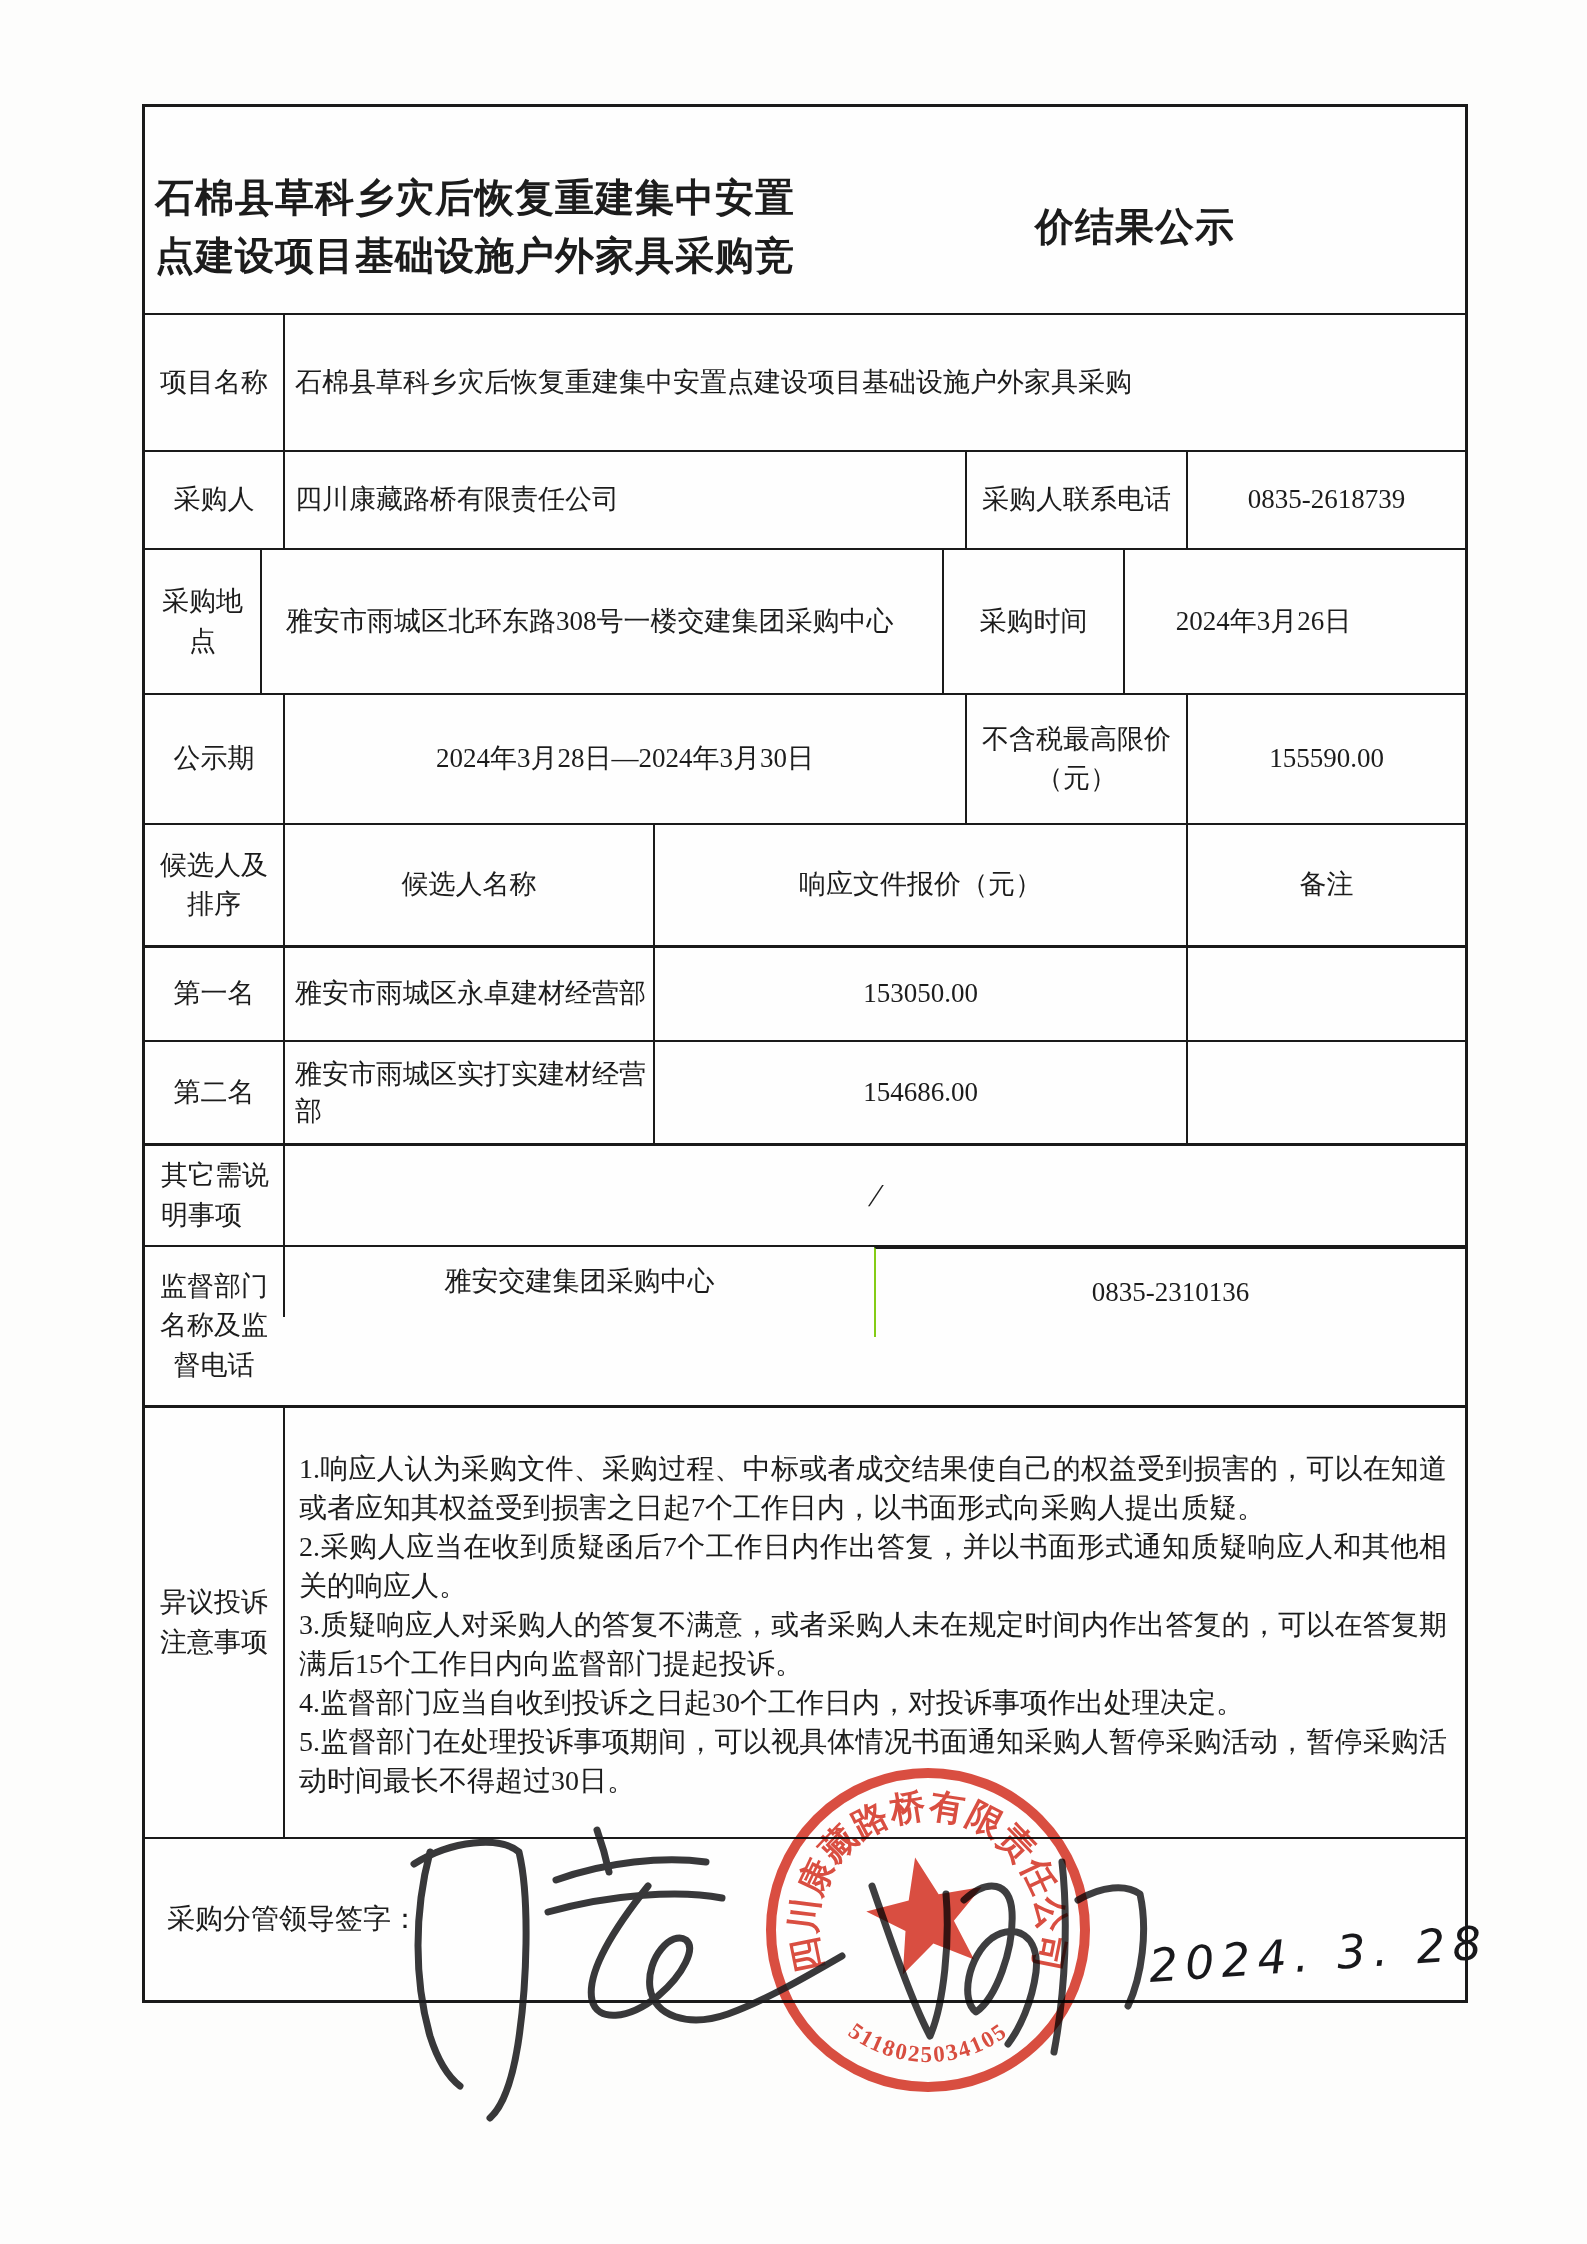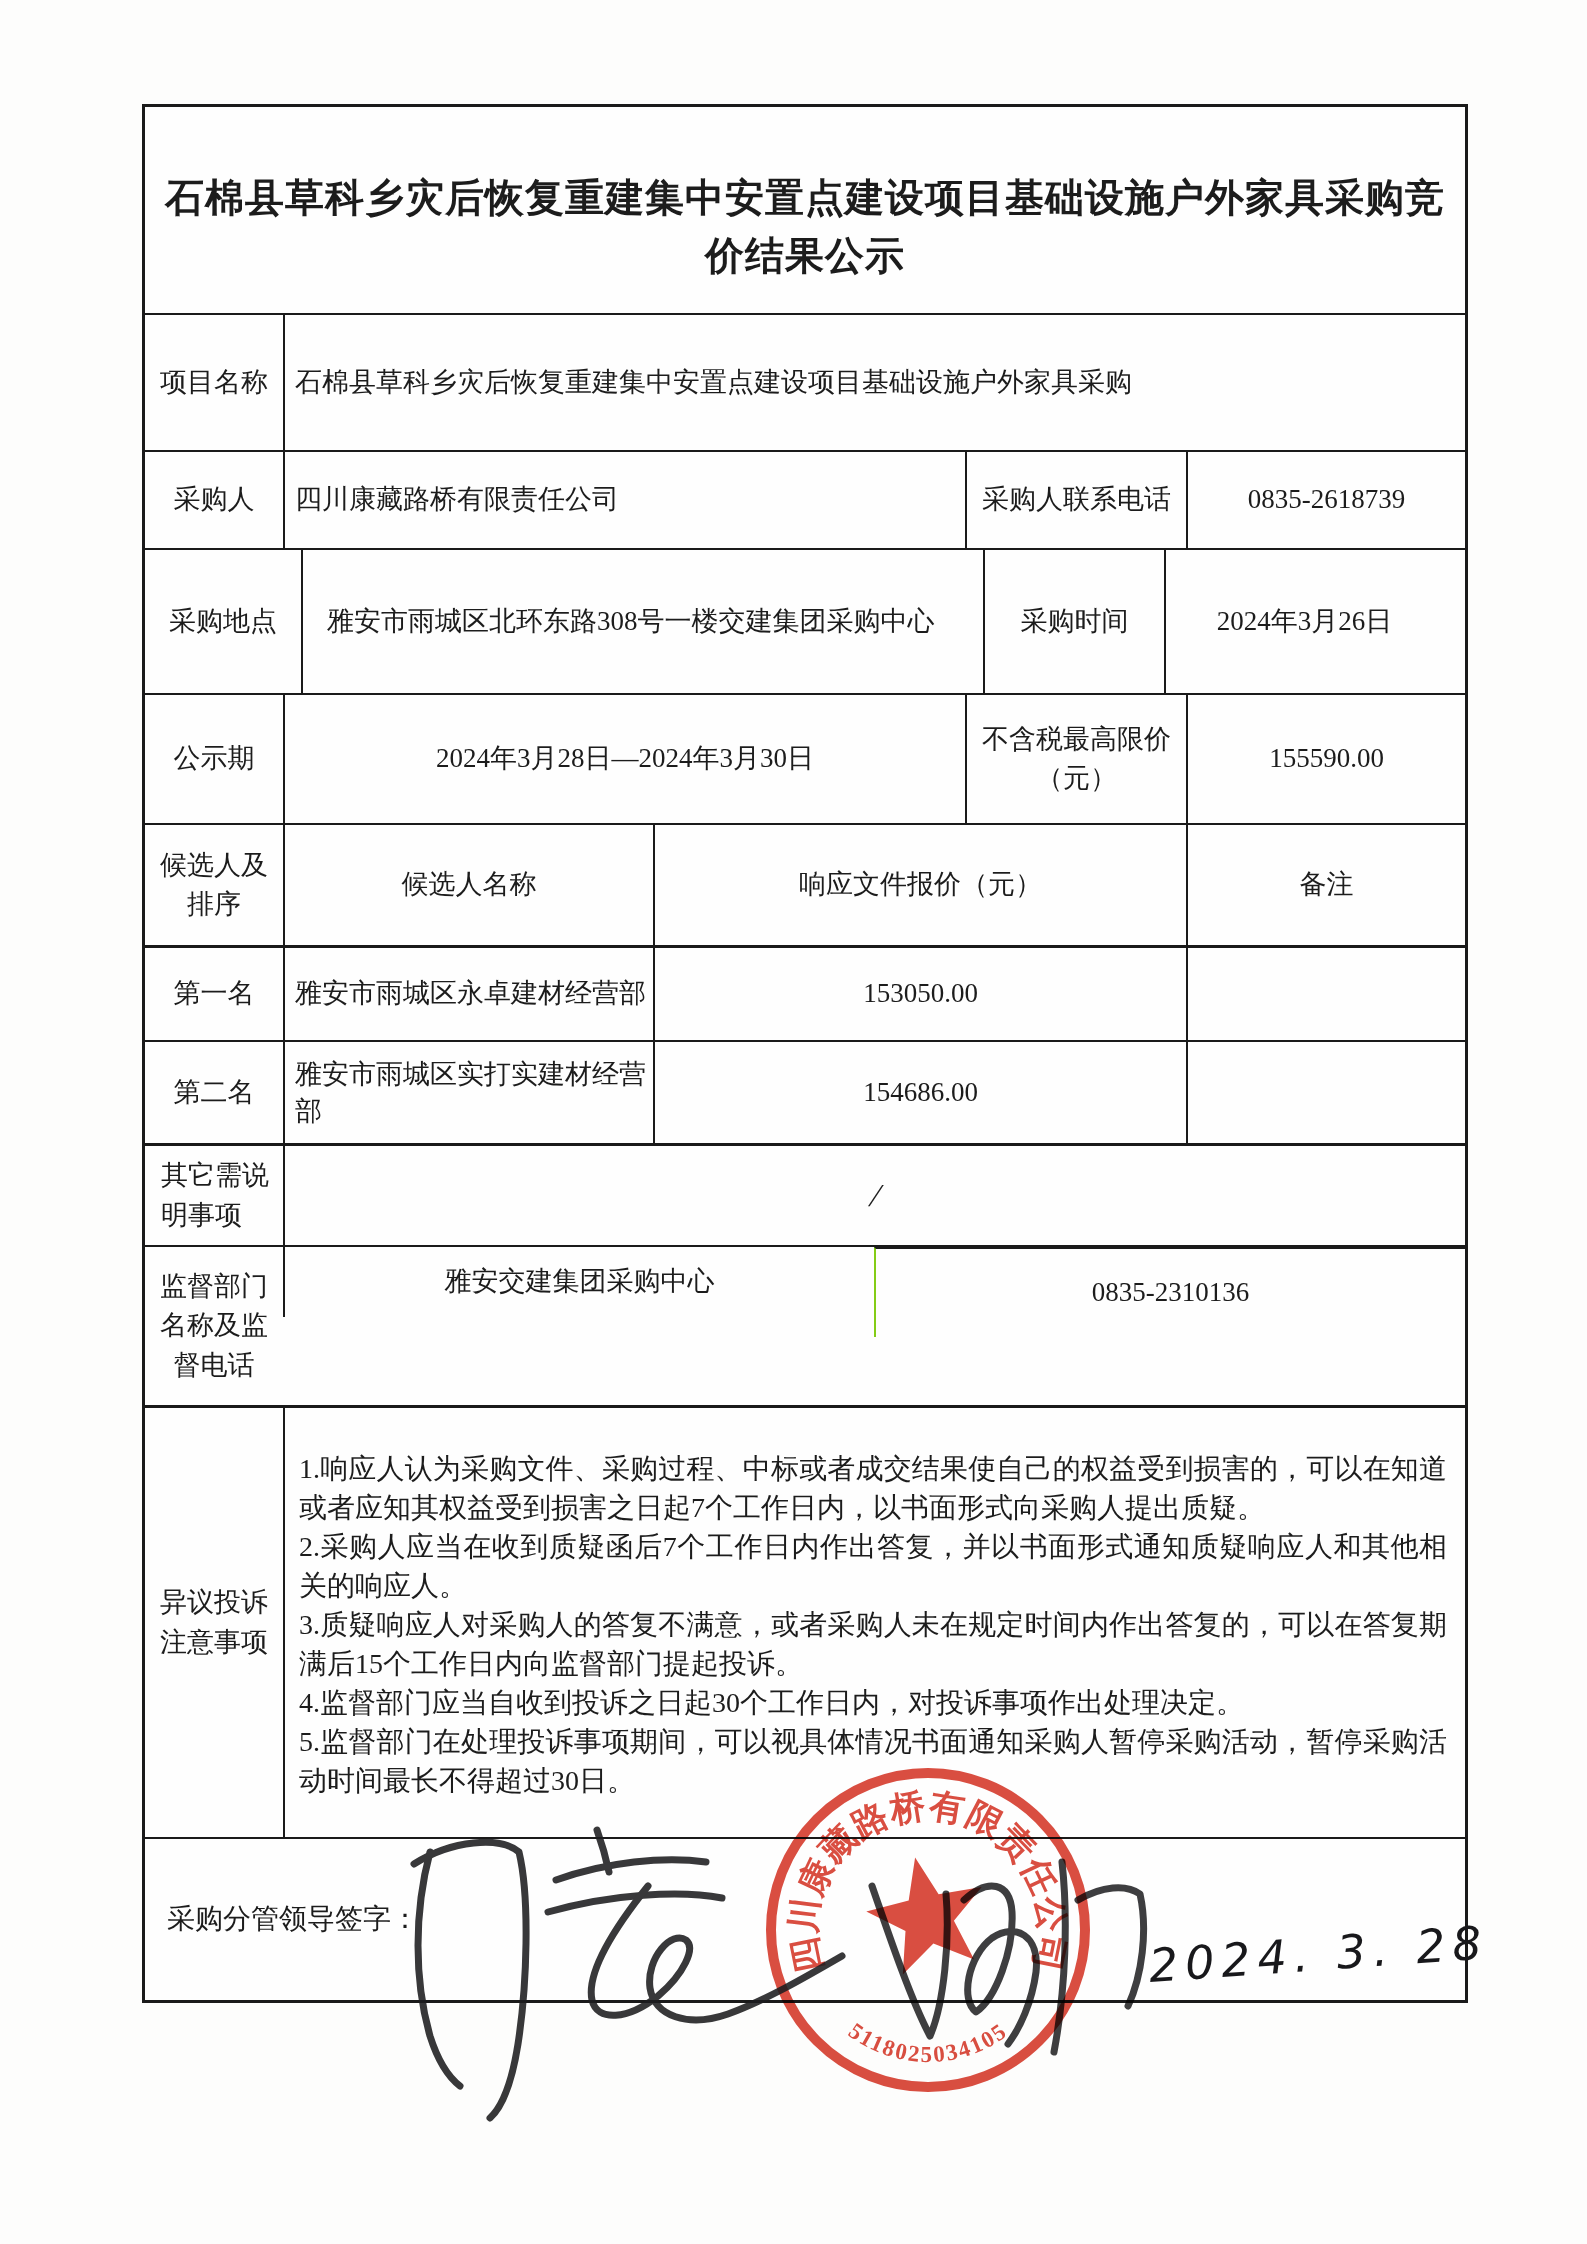--- a/index.html
+++ b/index.html
@@ -22,21 +22,21 @@
   .row + .row{border-top:2px solid #1a1a1a;}
   .cell{
     display:flex;align-items:center;
     font-size:27px;line-height:1.45;
     overflow:hidden;
   }
   .cell + .cell{border-left:2px solid #1a1a1a;}
   .lbl{justify-content:center;text-align:center;padding:0 4px;}
   .ctr{justify-content:center;text-align:center;}
   .lft{justify-content:flex-start;text-align:left;padding-left:10px;padding-right:6px;}
-  .title-row{height:206px;flex-direction:column;justify-content:center;align-items:center;padding-top:34px;}
+  .title-row{height:206px;flex-direction:row;justify-content:center;align-items:center;padding-top:34px;}
   .title-line{font-size:39px;font-weight:bold;letter-spacing:1px;line-height:58px;text-align:center;width:100%;}
   .stack{display:flex;flex-direction:row;}
   .stack .cell{border-left:2px solid #1a1a1a;width:100%;}
   .stack .cell + .cell{border-top:2px solid #1a1a1a;border-left:2px solid #84cc16;}
   .objection-text{
     flex-direction:column;align-items:flex-start;justify-content:center;
     padding:18px 18px 14px 14px;
   }
   .objection-text div{
     font-size:28px;line-height:39px;text-align:justify;width:100%;
@@ -66,21 +66,21 @@
     </div>
 
     <div class="row" style="height:98px">
       <div class="cell lbl" style="width:138px">采购人</div>
       <div class="cell lft" style="width:682px">四川康藏路桥有限责任公司</div>
       <div class="cell lbl" style="width:221px">采购人联系电话</div>
       <div class="cell ctr" style="width:279px">0835-2618739</div>
     </div>
 
     <div class="row" style="height:145px">
-      <div class="cell lbl" style="width:156px">采购地点</div>
+      <div class="cell lbl" style="width:115px">采购地点</div>
       <div class="cell lft" style="width:682px;padding-left:24px">雅安市雨城区北环东路308号一楼交建集团采购中心</div>
       <div class="cell lbl" style="width:181px">采购时间</div>
       <div class="cell ctr" style="width:279px">2024年3月26日</div>
     </div>
 
     <div class="row" style="height:130px">
       <div class="cell lbl" style="width:138px">公示期</div>
       <div class="cell ctr" style="width:682px">2024年3月28日—2024年3月30日</div>
       <div class="cell lbl" style="width:221px">不含税最高限价（元）</div>
       <div class="cell ctr" style="width:279px">155590.00</div>

